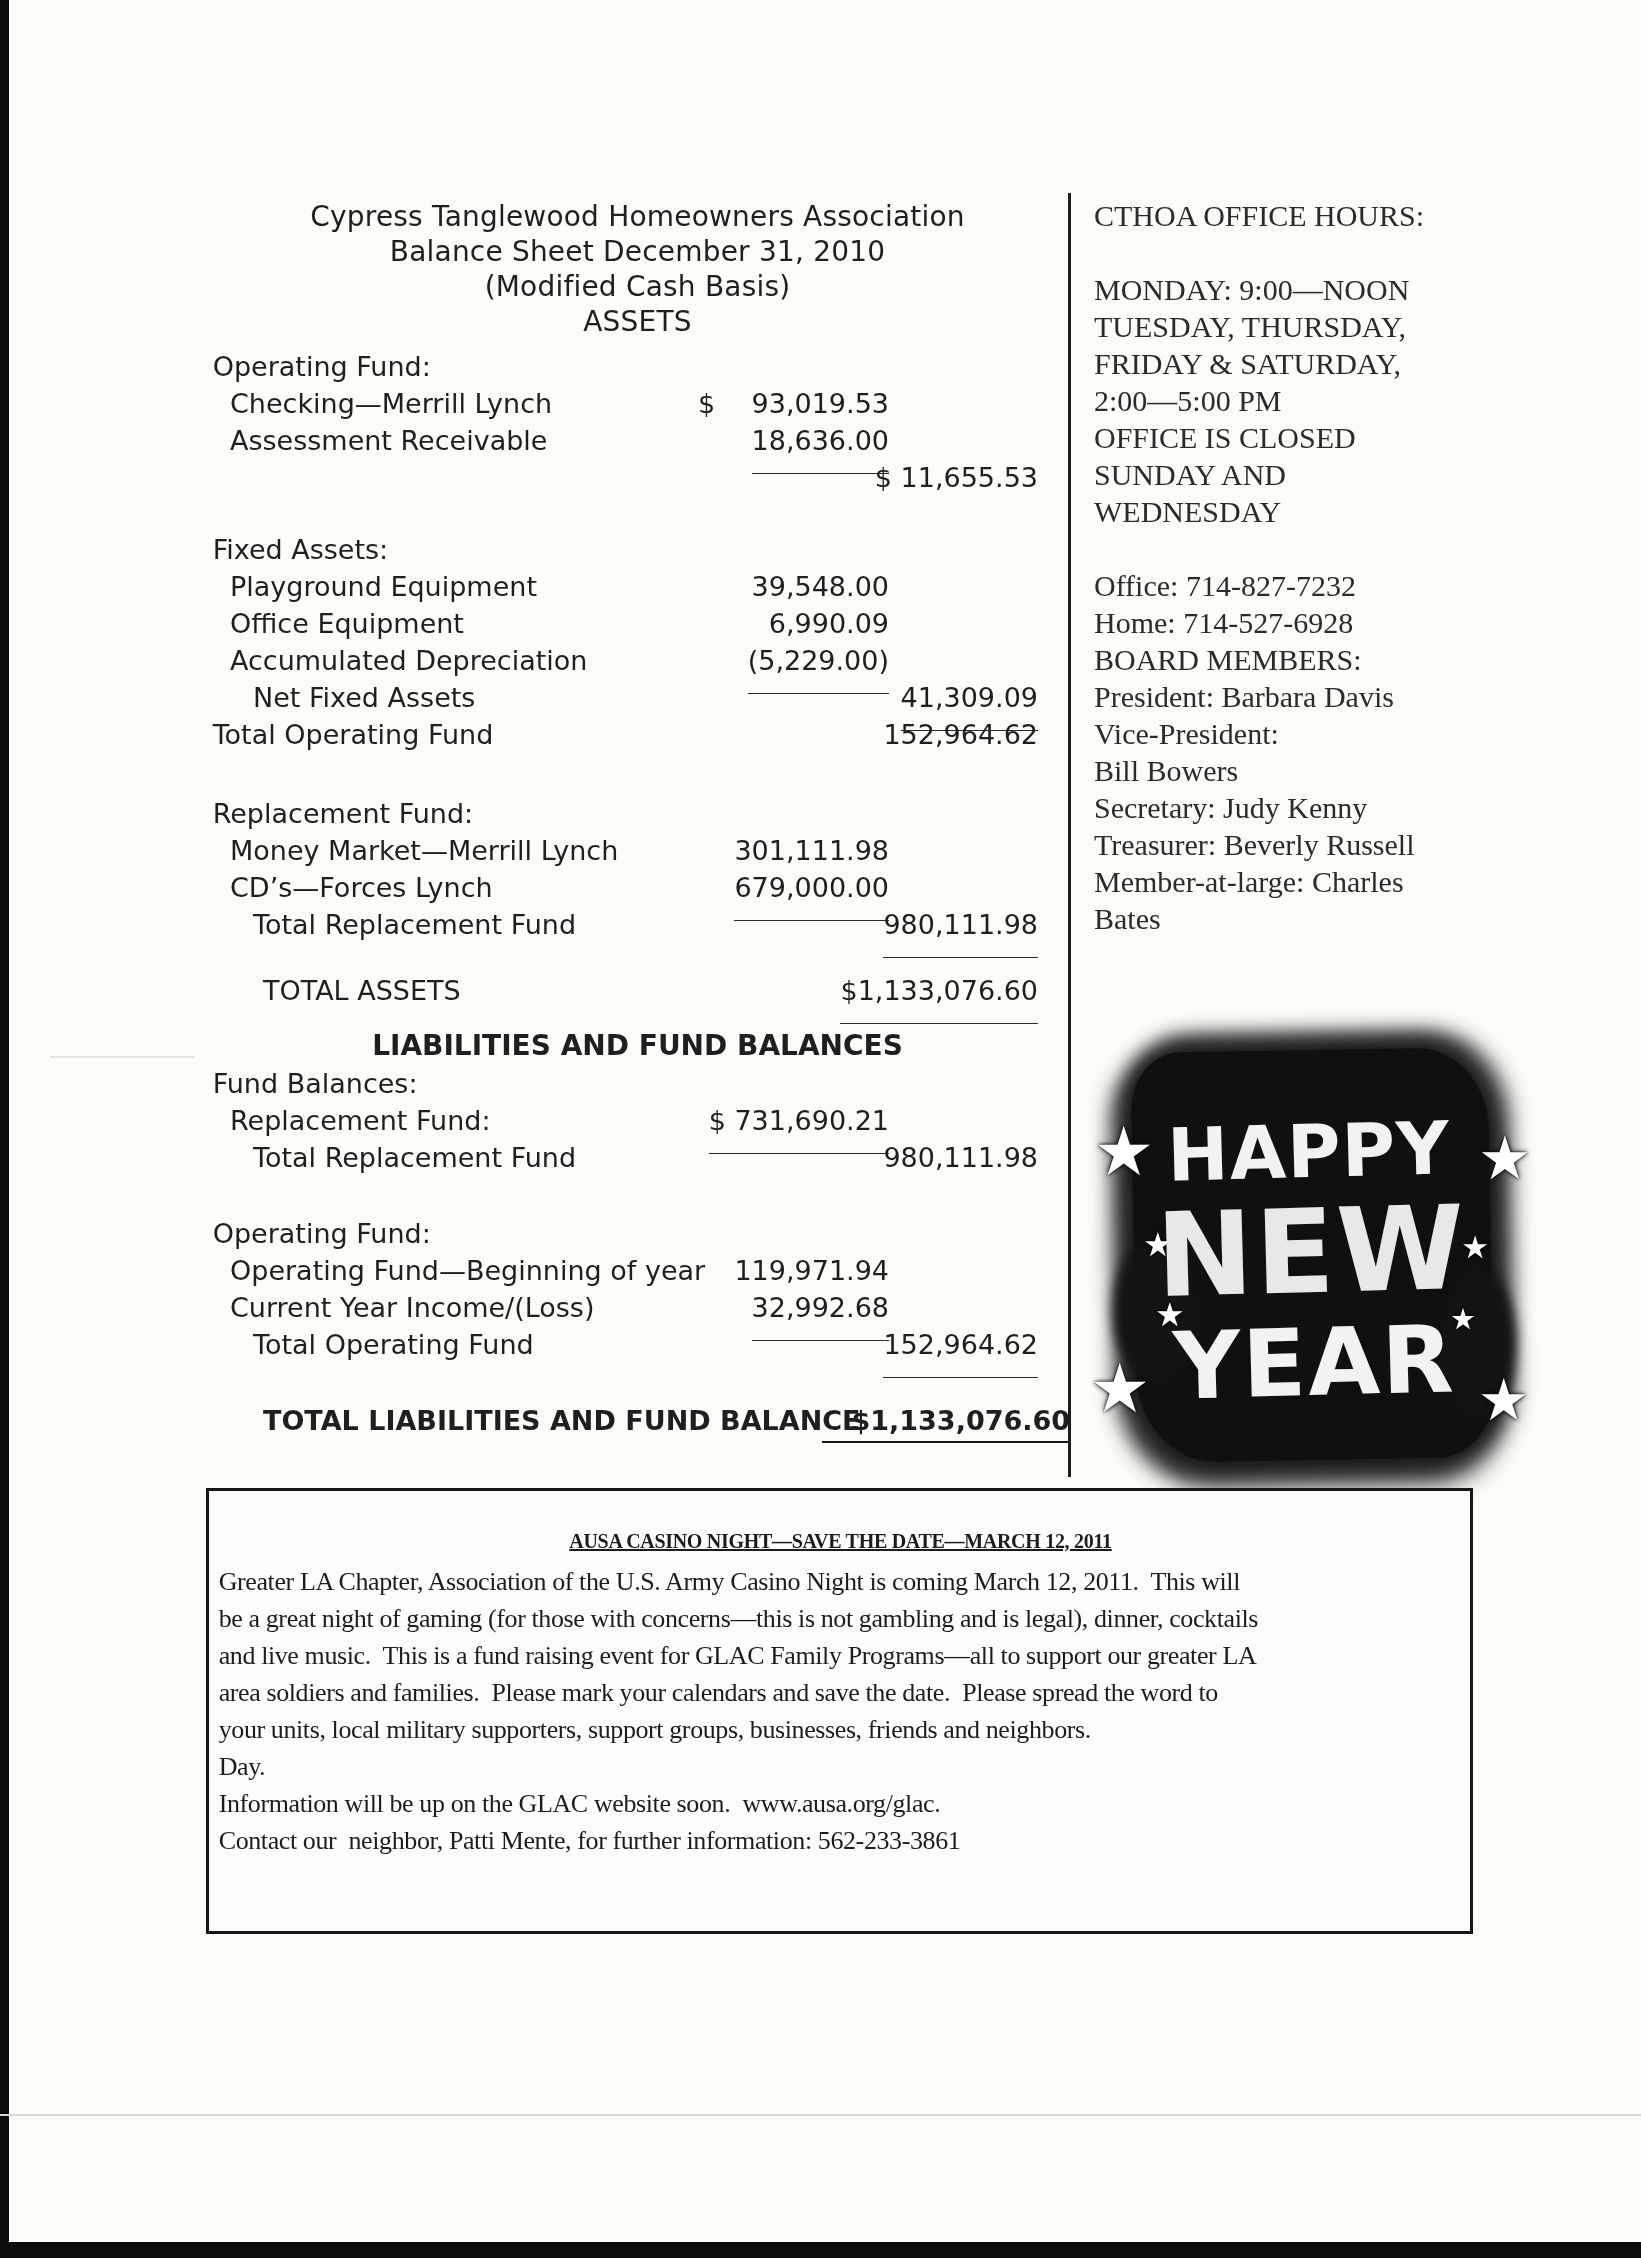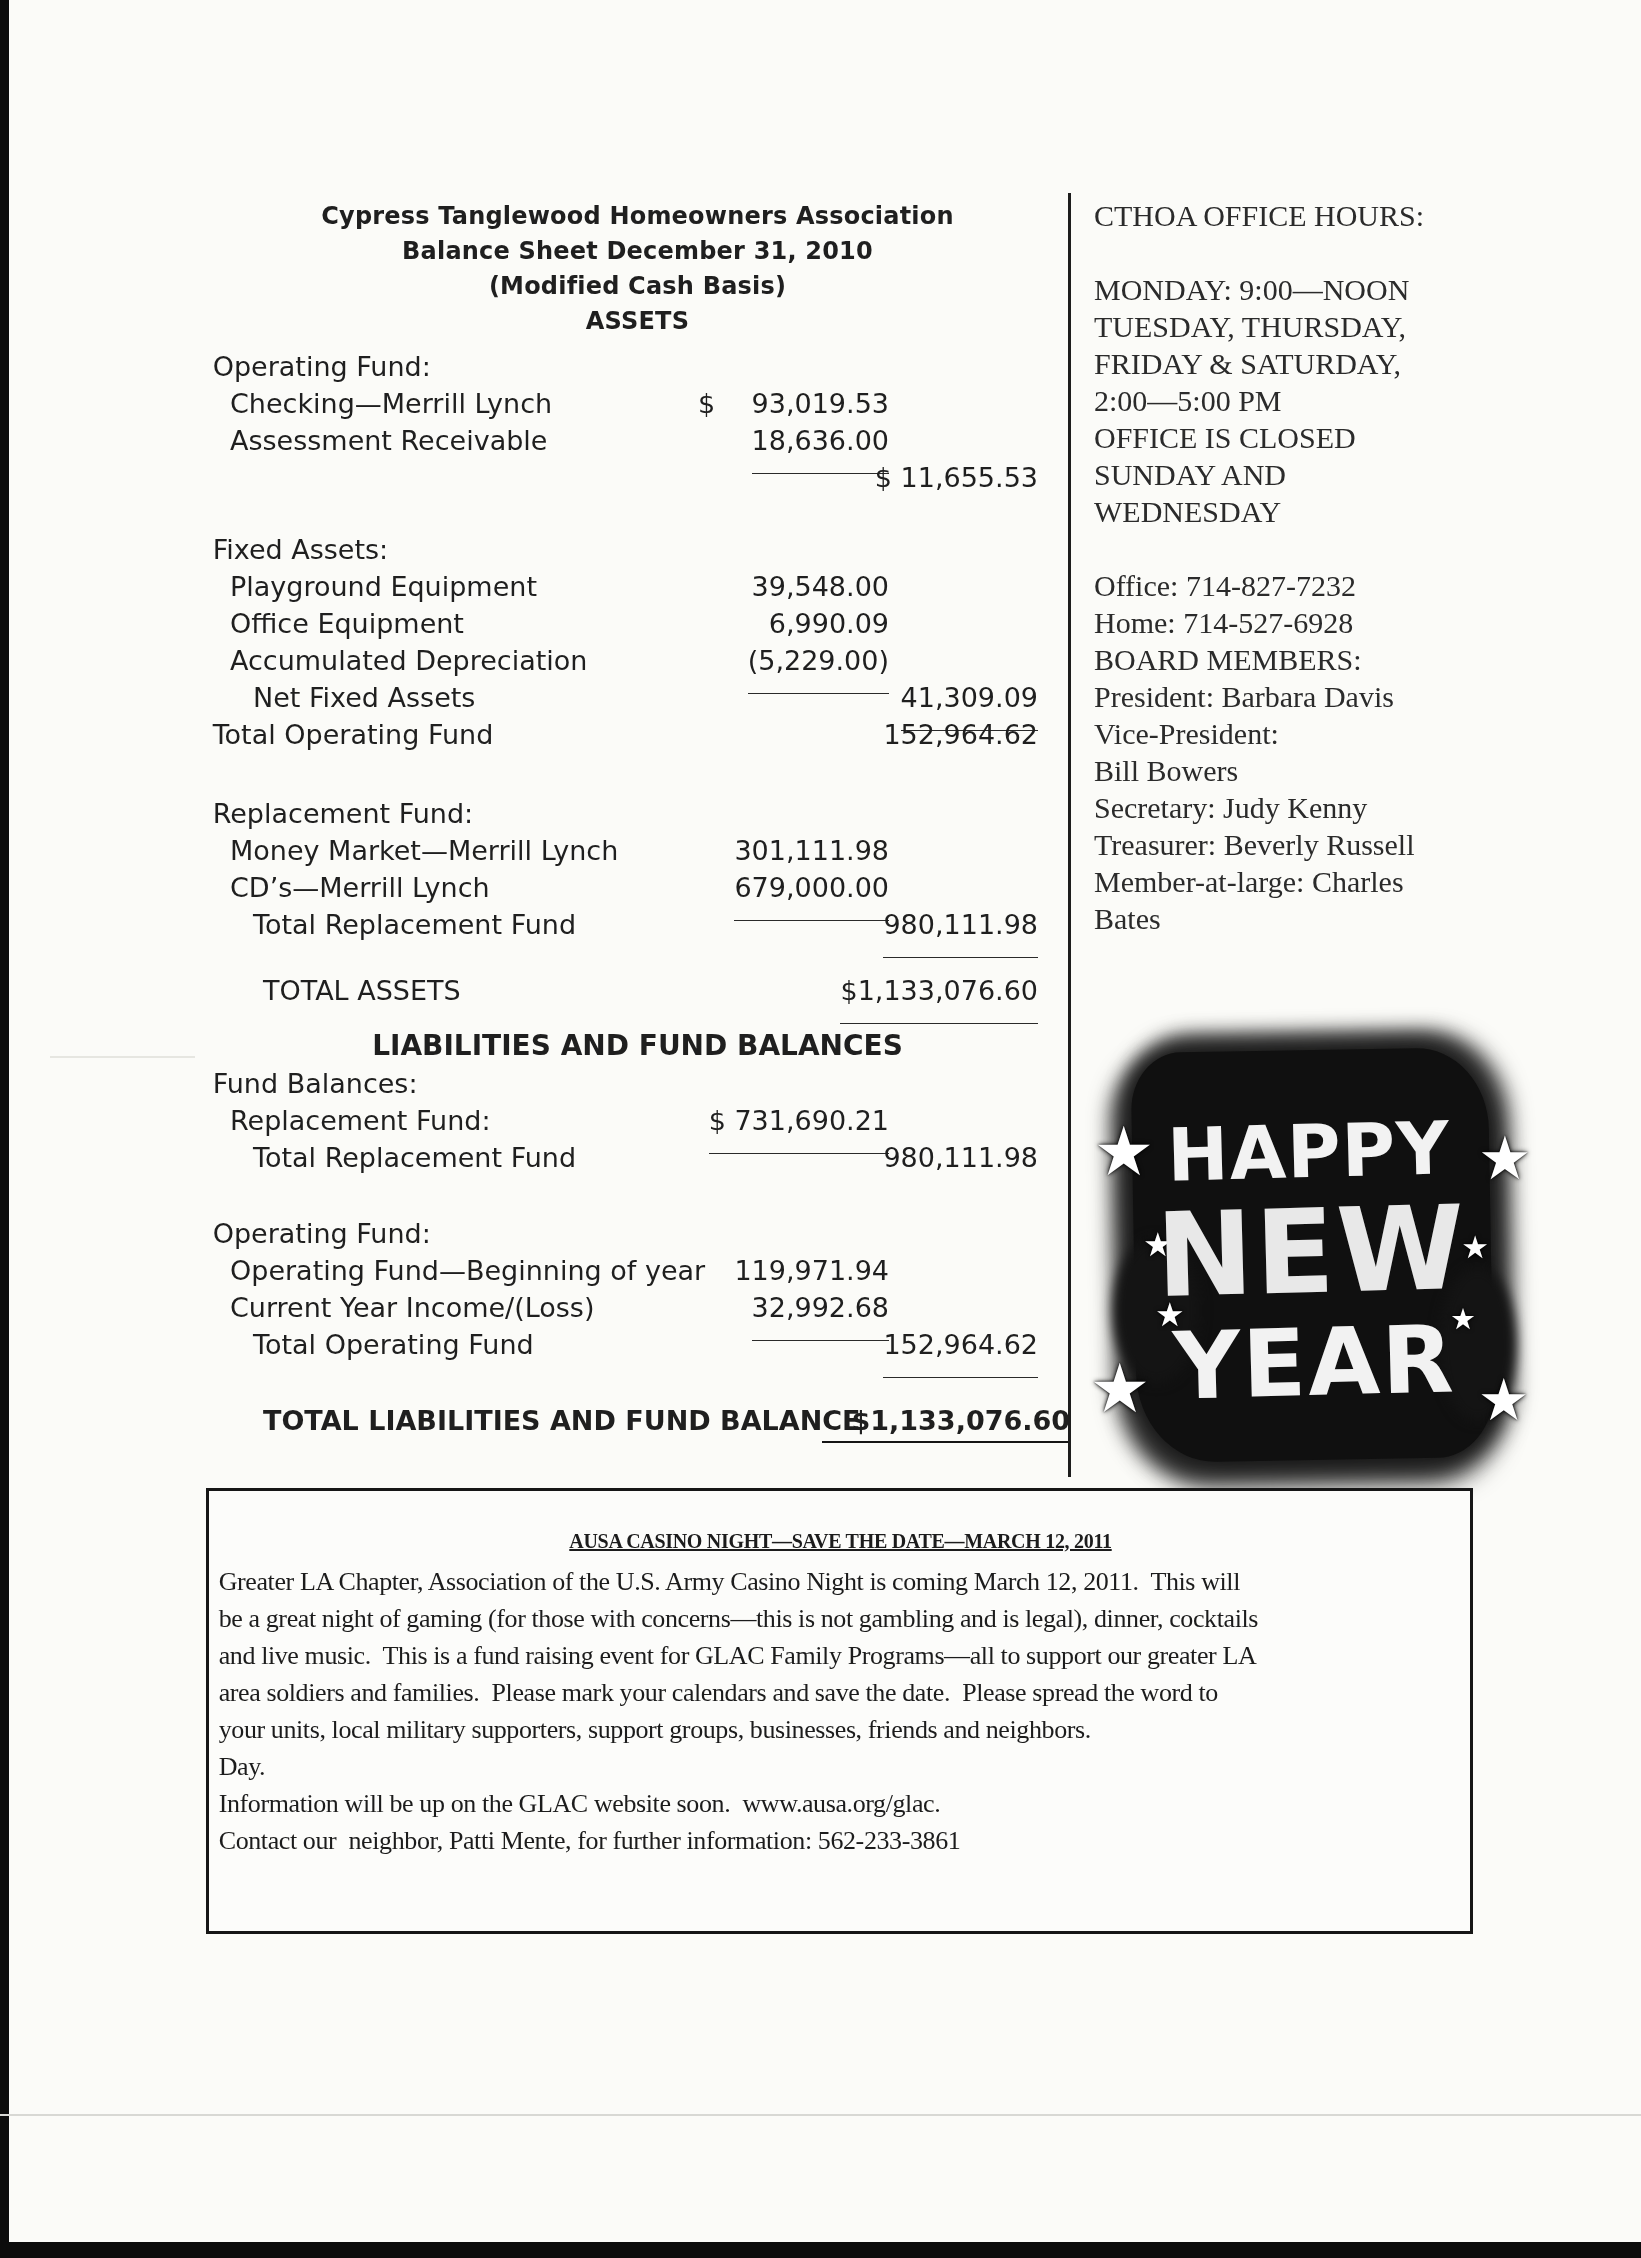--- a/index.html
+++ b/index.html
@@ -9,21 +9,21 @@
     font-family:"DejaVu Sans", sans-serif; color:#1f1f1f;
   }
   
   .edge-left   { position:absolute; left:0; top:0; width:8.7px; height:2258px; background:#0c0c0c; }
   .edge-bottom { position:absolute; left:0; top:2242px; width:1641px; height:16.4px; background:#0c0c0c; }
   .scan-line   { position:absolute; left:0; top:2114px; width:1641px; height:1.9px; background:#d8d8d4; }
   .fold-mark   { position:absolute; left:50px; top:1056px; width:145px; height:1.9px; background:#e6e6e1; }
 
   
   .bs { position:absolute; left:203px; top:199px; width:869px; }
-  .bs-title div { text-align:center; font-weight:bold; font-size:24px; line-height:35px; letter-spacing:0.2px; }
+  .bs-title div { text-align:center; font-weight:normal; font-size:28px; line-height:35px; letter-spacing:0.2px; }
   #bs-rows { margin-top:9.7px; }
   .bs-row { position:relative; height:37px; font-size:27px; line-height:35px; white-space:nowrap; }
   .bs-gap { width:100%; }
   .bs-hdr { height:39px; text-align:center; font-weight:bold; font-size:28px; line-height:37px; }
   .bs-label { display:inline-block; }
   .ind0 { padding-left:9.7px; }
   .ind1 { padding-left:27px; }
   .ind2 { padding-left:50px; }
   .ind3 { padding-left:60px; }
   .bs-cur { position:absolute; left:495px; top:0; }
@@ -104,21 +104,21 @@
         <div class="bs-gap" style="height: 35px;"></div>
         <div class="bs-row"><span class="bs-label ind0">Fixed Assets:</span></div>
         <div class="bs-row"><span class="bs-label ind1">Playground Equipment</span><span class="amt1">39,548.00</span></div>
         <div class="bs-row"><span class="bs-label ind1">Office Equipment</span><span class="amt1">6,990.09</span></div>
         <div class="bs-row"><span class="bs-label ind1">Accumulated Depreciation</span><span class="amt1 u">(5,229.00)</span></div>
         <div class="bs-row"><span class="bs-label ind2">Net Fixed Assets</span><span class="amt2 u">41,309.09</span></div>
         <div class="bs-row"><span class="bs-label ind0">Total Operating Fund</span><span class="amt2">152,964.62</span></div>
         <div class="bs-gap" style="height: 42px;"></div>
         <div class="bs-row"><span class="bs-label ind0">Replacement Fund:</span></div>
         <div class="bs-row"><span class="bs-label ind1">Money Market—Merrill Lynch</span><span class="amt1">301,111.98</span></div>
-        <div class="bs-row"><span class="bs-label ind1">CD’s—Merrill Lynch</span><span class="amt1 u">679,000.00</span></div>
+        <div class="bs-row"><span class="bs-label ind1">CD’s—Forces Lynch</span><span class="amt1 u">679,000.00</span></div>
         <div class="bs-row"><span class="bs-label ind2">Total Replacement Fund</span><span class="amt2 u">980,111.98</span></div>
         <div class="bs-gap" style="height: 29px;"></div>
         <div class="bs-row"><span class="bs-label ind3">TOTAL ASSETS</span><span class="amt2 u">$1,133,076.60</span></div>
         <div class="bs-gap" style="height: 17.4px;"></div>
         <div class="bs-hdr">LIABILITIES AND FUND BALANCES</div>
         <div class="bs-row"><span class="bs-label ind0">Fund Balances:</span></div>
         <div class="bs-row"><span class="bs-label ind1">Replacement Fund:</span><span class="amt1 u">$ 731,690.21</span></div>
         <div class="bs-row"><span class="bs-label ind2">Total Replacement Fund</span><span class="amt2">980,111.98</span></div>
         <div class="bs-gap" style="height: 39px;"></div>
         <div class="bs-row"><span class="bs-label ind0">Operating Fund:</span></div>

